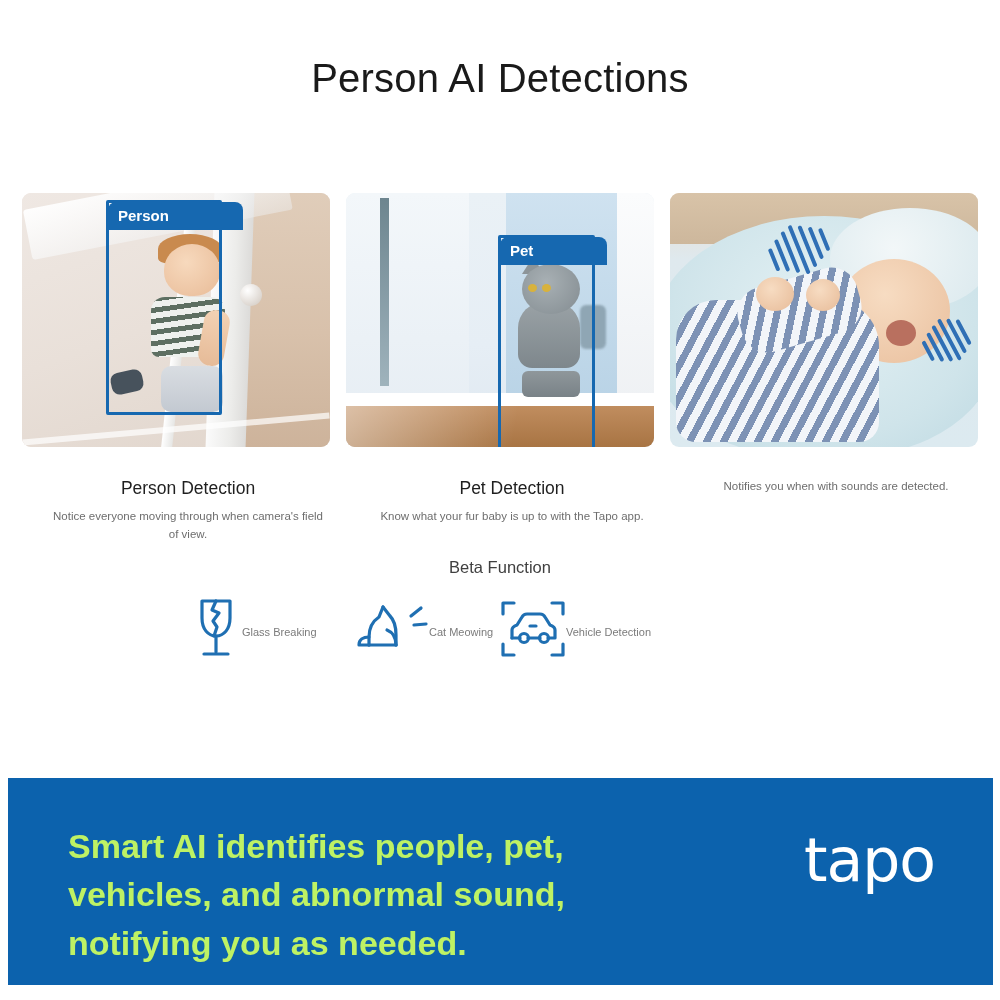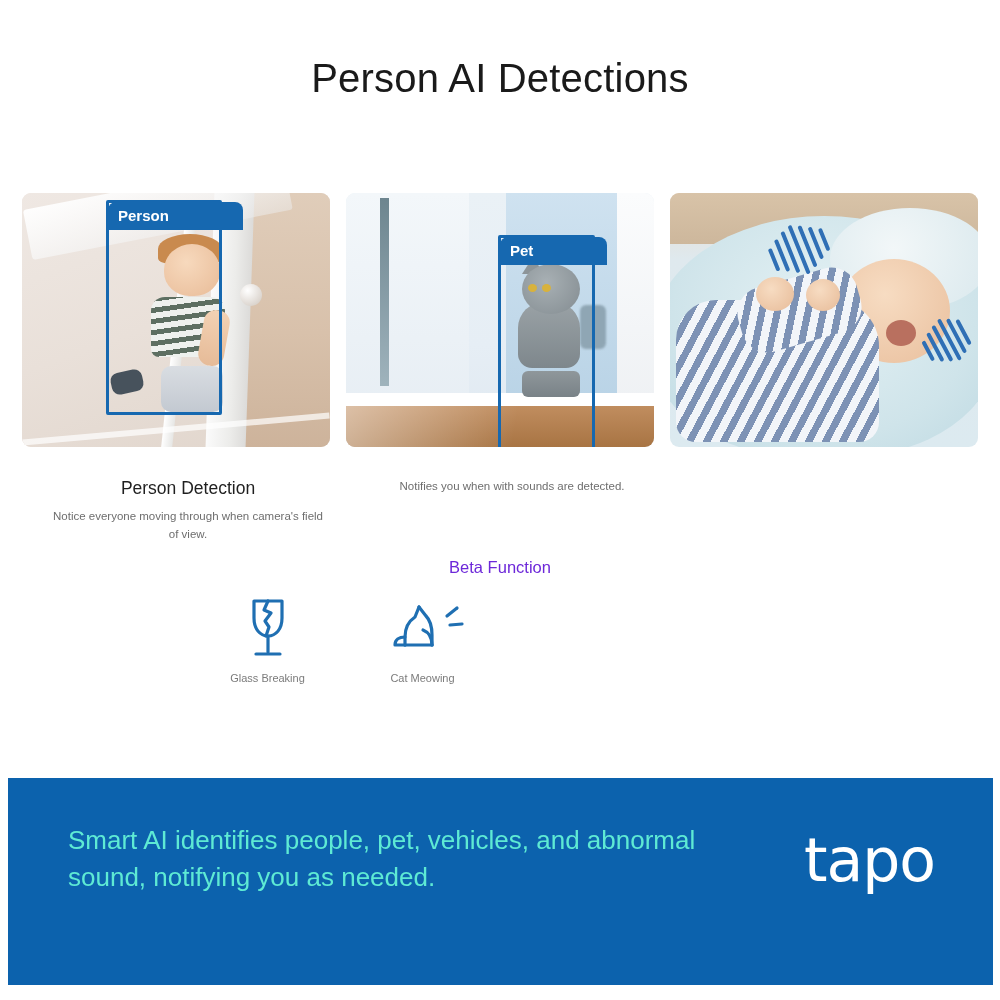--- a/index.html
+++ b/index.html
@@ -123,30 +123,30 @@
   .detlabel.wide { padding-right:74px; }
 
   
   .captions { position:absolute; top:452px; left:34px; width:956px; display:flex; gap:16px;margin-top:26px; }
   .caption { width:308px; text-align:center; }
   .cap-title { font-size:17.5px; color:#1f1f1f; font-weight:400; margin-bottom:9px; }
   .cap-desc { font-size:11.5px; color:#6e6e6e; line-height:1.55; padding:0 14px; }
 
   
   .beta-title { position:absolute; top:558px; left:0; width:1000px; text-align:center;
-      font-size:16.5px; color:#6d28d9; }
+      font-size:16.5px; color:#404040; }
   .beta-row { position:absolute; top:592px; left:190px; width:620px; display:flex; }
-  .beta-item { width:155px; display:flex; flex-direction:column; align-items:center; }
+  .beta-item { width:155px; display:flex; align-items:center; }
   .beta-ico { height:74px; display:flex; align-items:center; justify-content:center; }
   .beta-lbl { margin-top:6px; font-size:11px; color:#7b7b7b; }
 
   
   .footer { position:absolute; left:8px; top:778px; width:985px; height:207px; background:#0c62ad; }
   .footer-text { position:absolute; left:60px; top:44px; width:640px;
-      color:#5eead4; font-size:26px; line-height:1.42; font-weight:400; }
+      color:#bef264; font-size:34px; line-height:1.42; font-weight:700; }
   .logo { position:absolute; right:58px; top:52px; color:#ffffff;
       font-size:60px; line-height:1; letter-spacing:-1px;
       font-family:"DejaVu Sans", sans-serif; font-weight:400; }
 </style>
 </head>
 <body>
 
 <div class="page">
 
   <div class="title">Person AI Detections</div>
@@ -232,20 +232,24 @@
       </div>
     </div>
   </div>
 
   <div class="captions">
     <div class="caption">
       <div class="cap-title">Person Detection</div>
       <div class="cap-desc">Notice everyone moving through when camera's field of view.</div>
     </div>
     <div class="caption">
+      <div class="cap-title">Pet Detection</div>
+      <div class="cap-desc">Know what your fur baby is up to with the Tapo app.</div>
+    </div>
+    <div class="caption">
       <div class="cap-desc">Notifies you when with sounds are detected.</div>
     </div>
   </div>
 
   <div class="beta-title">Beta Function</div>
 
   <div class="beta-row">
 
     <div class="beta-item">
       <div class="beta-ico">
@@ -270,20 +274,37 @@
           <path d="M51 46 C51 38 47 33 42 31"></path>
         </svg>
         <svg width="22" height="44" viewBox="0 0 22 44" fill="none" stroke="#1f6fb2" stroke-width="3.2" stroke-linecap="round" style="margin-left:-12px; margin-bottom:14px;">
           <path d="M4 16 L14 8"></path>
           <path d="M7 25 L19 24"></path>
         </svg>
       </div>
       <div class="beta-lbl">Cat Meowing</div>
     </div>
 
+    <div class="beta-item">
+      <div class="beta-ico">
+        <svg width="66" height="62" viewBox="0 0 66 62" fill="none" stroke="#1f6fb2" stroke-width="3.2" stroke-linecap="round" stroke-linejoin="round">
+          <path d="M3 16 V5 H14"></path>
+          <path d="M52 5 H63 V16"></path>
+          <path d="M63 46 V57 H52"></path>
+          <path d="M14 57 H3 V46"></path>
+          <path d="M12 40 V32 C12 29 14 28 17 27 L22 19 C23 17 25 16 27 16 H40 C42 16 44 17 45 19 L50 27 C53 28 55 29 55 32 V40 H48"></path>
+          <path d="M12 40 H20"></path>
+          <path d="M28 40 H40"></path>
+          <circle cx="24" cy="40" r="4.5"></circle>
+          <circle cx="44" cy="40" r="4.5"></circle>
+          <path d="M30 28 H36"></path>
+        </svg>
+      </div>
+      <div class="beta-lbl">Vehicle Detection</div>
+    </div>
   </div>
 
   <div class="footer">
     <div class="footer-text">Smart AI identifies people, pet, vehicles, and abnormal sound, notifying you as needed.</div>
     <div class="logo">tapo</div>
   </div>
 
 </div>
 
 </body></html>

